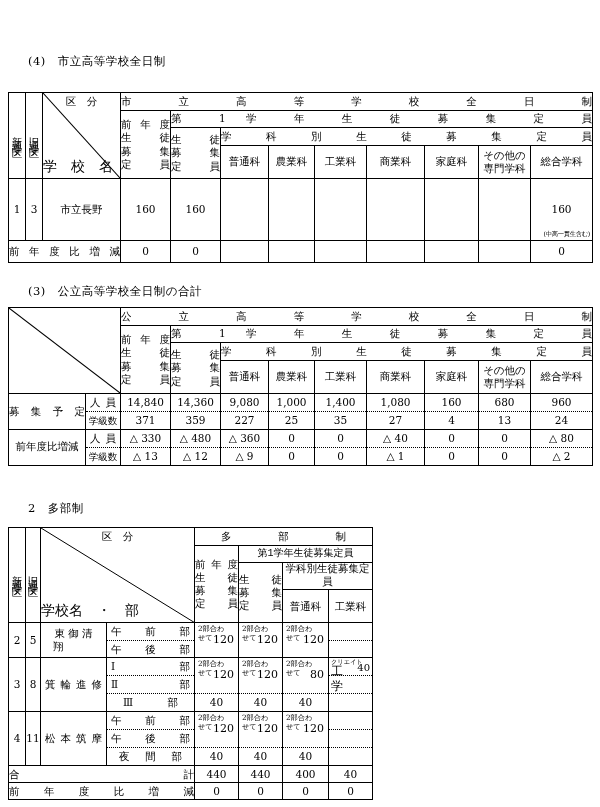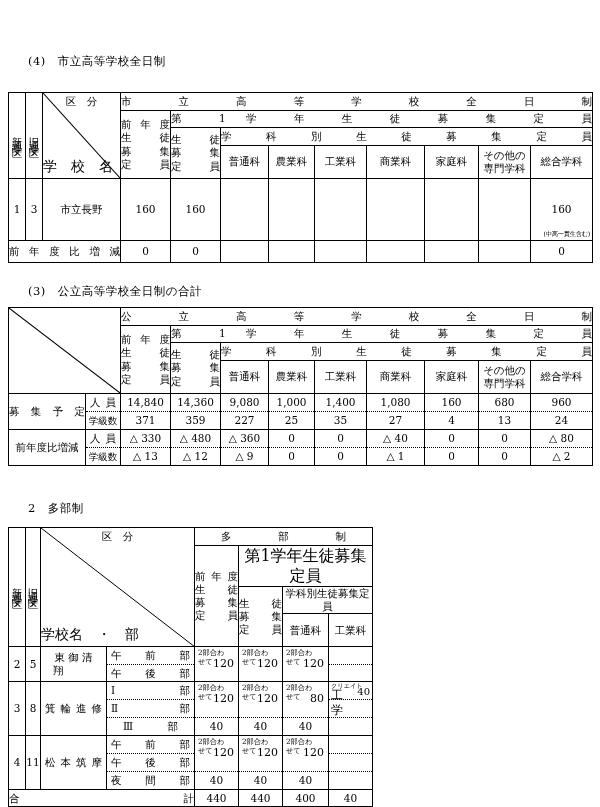--- a/index.html
+++ b/index.html
@@ -7,21 +7,21 @@
   .canvas{position:relative;width:600px;height:807px;background:#fff;overflow:hidden;}
   .ttl{position:absolute;font-size:11.5px;letter-spacing:.5px;white-space:pre;}
   table.doc{border-collapse:collapse;table-layout:fixed;position:absolute;background:#fff;}
   table.doc td{border:1px solid #000;font-size:10.5px;padding:0;vertical-align:middle;text-align:center;line-height:1.25;}
   .jl{text-align:justify;text-align-last:justify;white-space:pre-line;padding:0 5px;}
   .pw{padding:0 32px;}
   .stack{line-height:16.5px;padding:0 7px;}
   .vert{writing-mode:vertical-rl;letter-spacing:4px;font-size:10px;padding:3px 0;}
   .c2{white-space:pre-line;line-height:13px;font-size:10px;}
   .num{text-align:right;padding-right:5px;}
-  .ctr{text-align:center;}
+  .ctr{text-align:center;font-family:Liberation Mono, monospace;}
   .f95{font-size:9.5px;}
   .rel{position:relative;}
   .db{border-bottom-style:dotted !important;}
   .dt{border-top-style:dotted !important;}
   .corner{position:relative;padding:0;}
   .corner svg{position:absolute;left:0;top:0;width:100%;height:100%;display:block;}
   .ctop{position:absolute;top:2px;left:0;right:0;text-align:center;font-size:10.5px;}
   .cbot{position:absolute;bottom:3px;left:0;right:0;text-align:left;font-size:14px;}
   .combo{position:relative;}
   .cnote{position:absolute;top:1px;left:3px;font-size:7.2px;line-height:9px;text-align:left;white-space:pre-line;}
@@ -247,21 +247,21 @@
         <div class="ctop">区　分</div>
         <div class="cbot">学校名　・　部</div>
       </td>
       <td colspan="4" class="jl" style="padding:0 26px">多 部 制</td>
     </tr>
     <tr class="r17">
       <td rowspan="3" class="jl stack">前年度
 生 徒
 募 集
 定 員</td>
-      <td colspan="3" class="ctr" style="font-size:16px">第1学年生徒募集定員</td>
+      <td colspan="3" class="ctr" style="font-size:10px">第1学年生徒募集定員</td>
     </tr>
     <tr class="r17">
       <td rowspan="2" class="jl stack">生 徒
 募 集
 定 員</td>
       <td colspan="2" class="ctr f95">学科別生徒募集定員</td>
     </tr>
     <tr class="r33">
       <td class="c2">普通科</td>
       <td class="c2">工業科</td>
@@ -354,21 +354,21 @@
             <div class="cval">120</div>
           </td>
       <td rowspan="2" class="rel db">
             <div class="dotmid"></div>
           </td>
     </tr>
     <tr class="r18">
       <td class="jl dt db" style="padding:0 4px">午 後 部</td>
     </tr>
     <tr class="r18">
-      <td class="jl dt" style="padding:0 4px">夜 間 部</td>
+      <td class="jl dt" style="padding:0 12px">夜 間 部</td>
       <td class="num dt">40</td>
       <td class="num dt">40</td>
       <td class="num dt">40</td>
       <td class="dt"></td>
     </tr>
     <tr class="r17">
       <td colspan="4" class="jl">合 計</td>
       <td>440</td>
       <td>440</td>
       <td>400</td>

